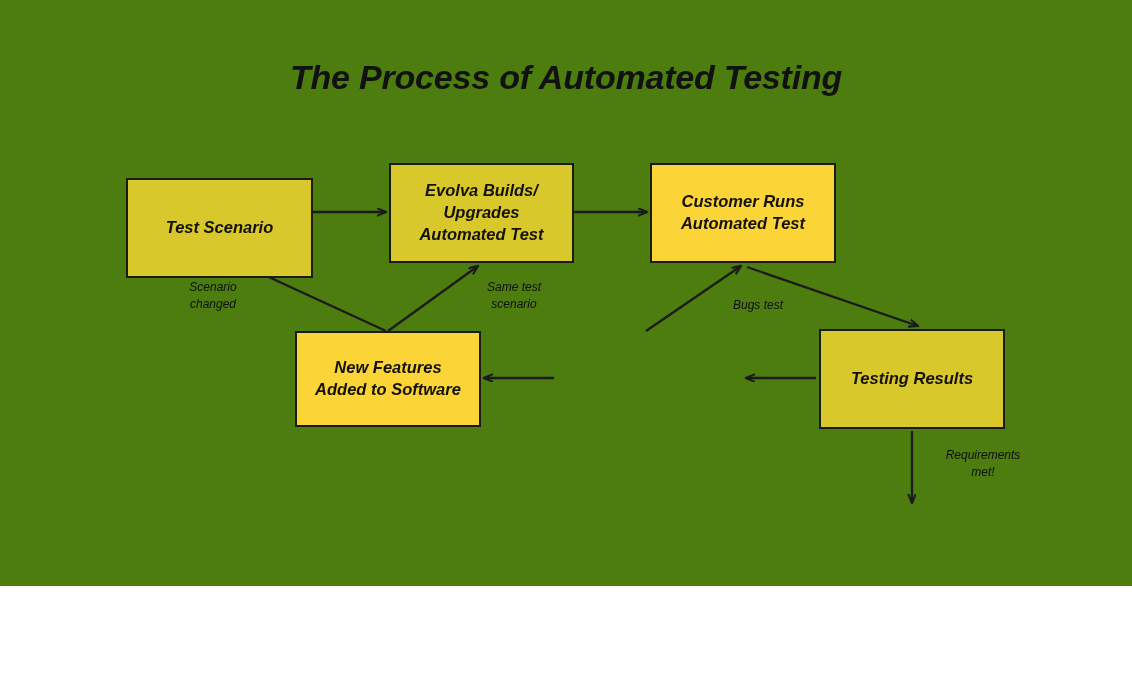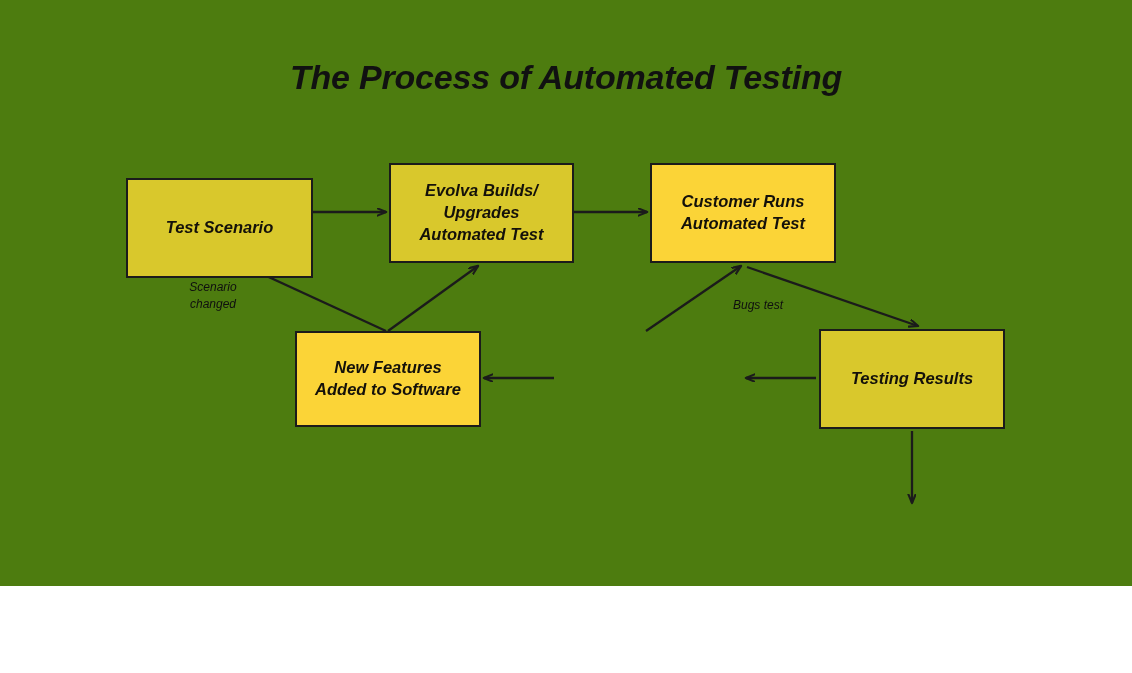--- a/index.html
+++ b/index.html
@@ -112,17 +112,21 @@
 
 
   <div class="node" style="left:819px; top:329px; width:186px; height:100px; background:#d9c82c;">
     <span style="white-space: pre-line;">Testing Results</span>
   </div>
 
 
   <div class="edge-label" style="left: 155px; top: 279px; width: 116px; white-space: pre-line;">Scenario
 changed</div>
 
+  <div class="edge-label" style="left: 462px; top: 279px; width: 104px; white-space: pre-line;">Same test
+scenario</div>
 
   <div class="edge-label" style="left: 700px; top: 297px; width: 116px; white-space: pre-line;">Bugs test</div>
 
+  <div class="edge-label" style="left: 916px; top: 447px; width: 134px; white-space: pre-line;">Requirements
+met!</div>
 
 </div>
 
 </body></html>

